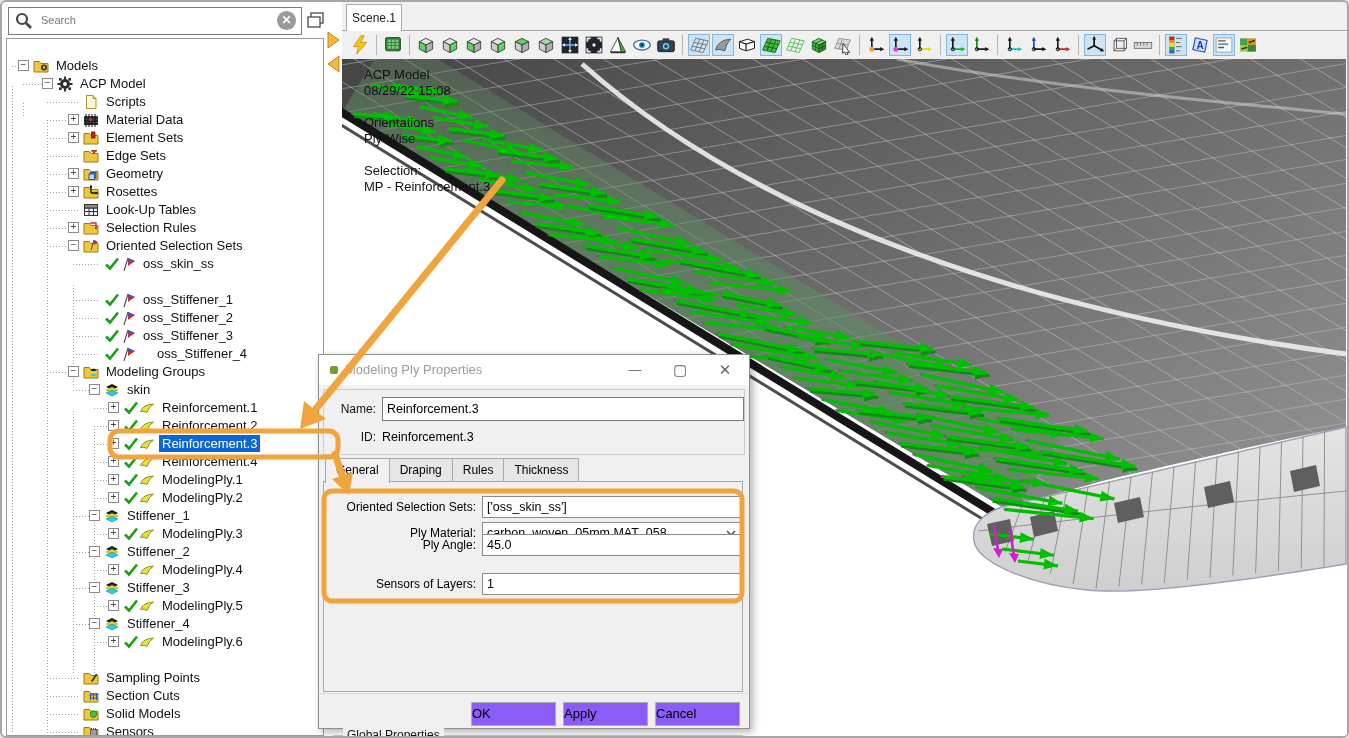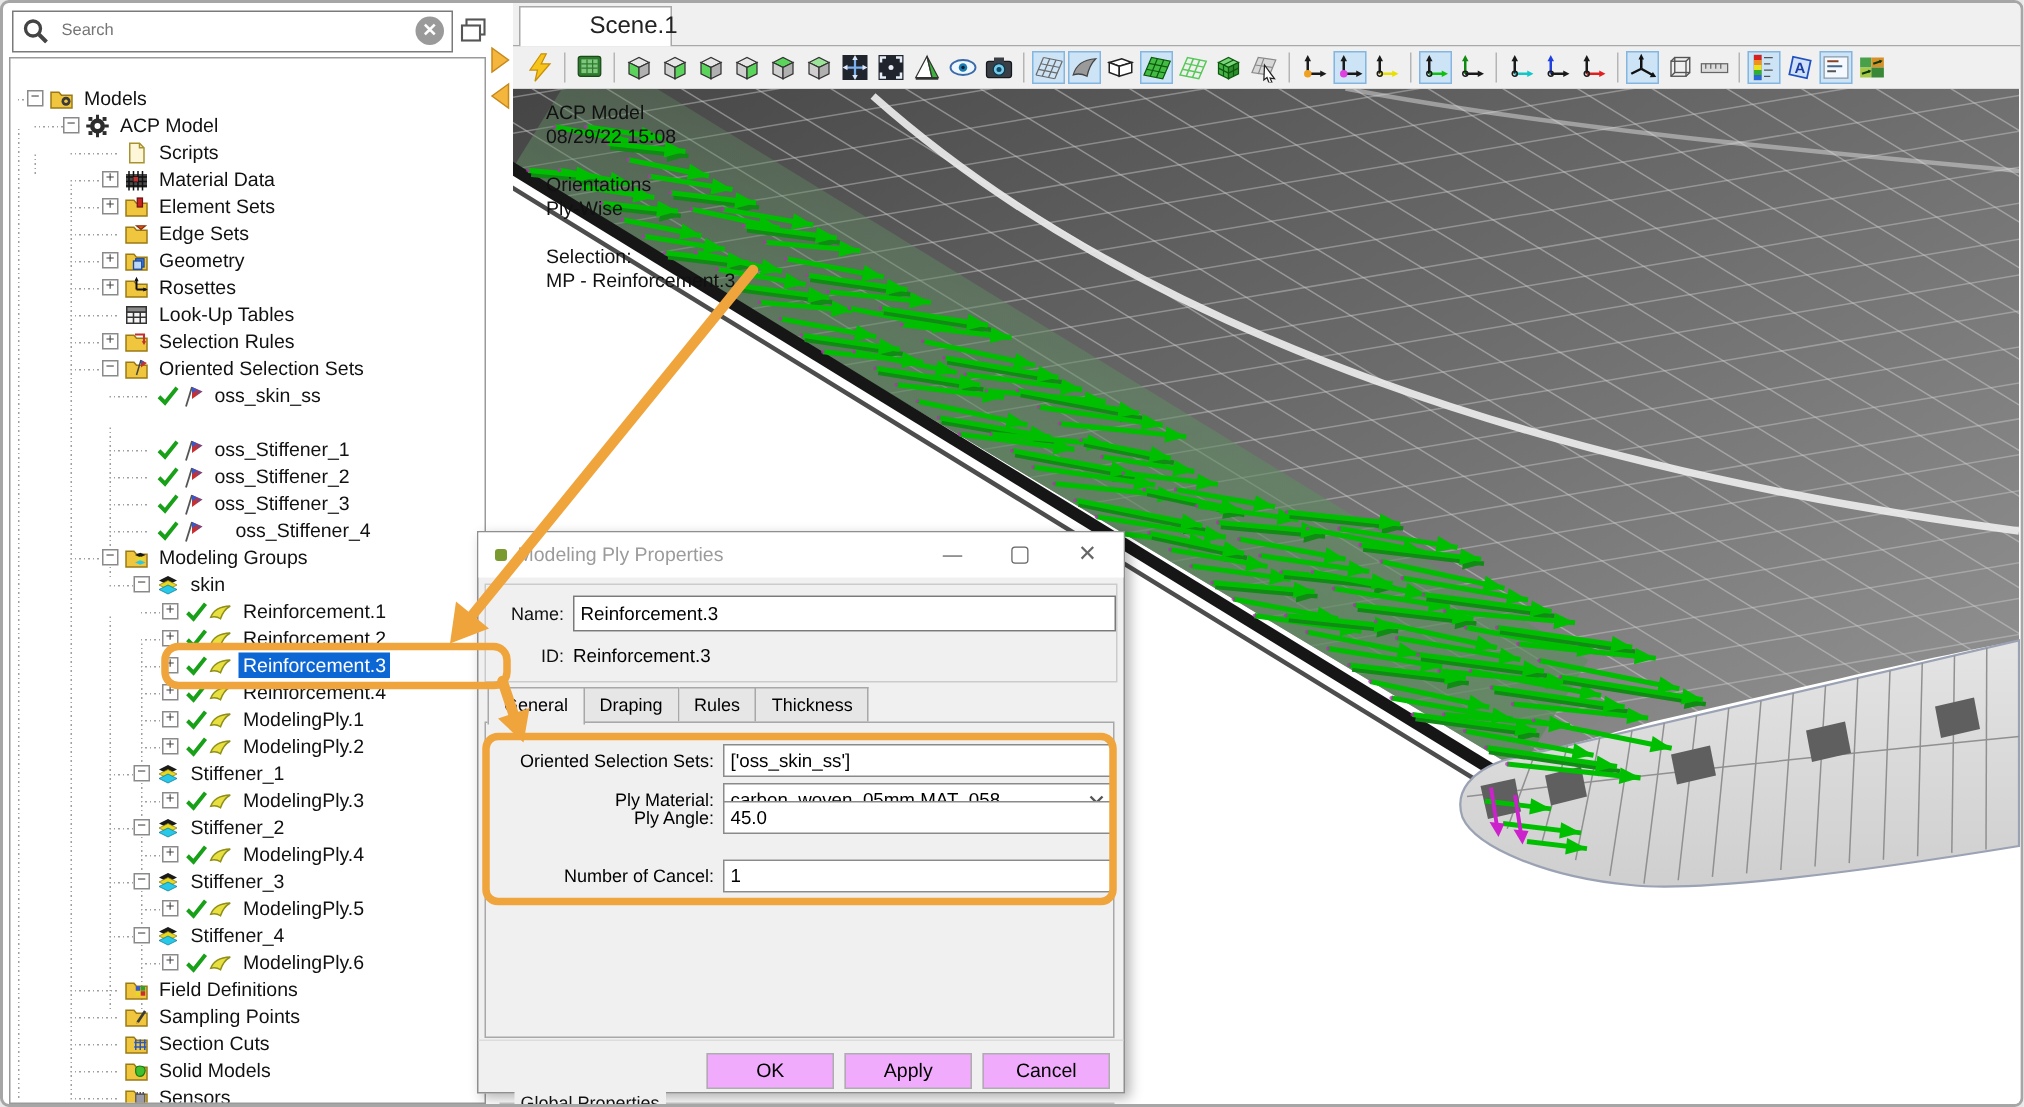--- a/index.html
+++ b/index.html
@@ -17,21 +17,21 @@
   .texp{position:absolute;width:11px;height:11px;top:3px;background:#fff;border:1px solid #8a8a8a;box-sizing:border-box;line-height:8px;text-align:center;font-size:10px;color:#444;cursor:pointer;}
   .tico{position:absolute;top:1px;width:16px;height:16px;}
   .tlab{position:absolute;top:0px;height:17px;line-height:17px;font-size:13px;color:#111;padding:0 3px;white-space:nowrap;cursor:default;}
   .tlab.sel{background:#0c66d4;color:#fff;}
   .tlab.root{background:#ffff00;color:#00008b;font-weight:bold;}
   
   .splitarrow{position:absolute;cursor:pointer;}
   
   #scene{position:absolute;left:340px;top:0;right:0;bottom:0;}
   #tabbar{position:absolute;left:0;top:0;right:0;height:28px;background:#f0f0f0;border-bottom:1px solid #a8a8a8;}
-  #scenetab{position:absolute;left:4px;top:2px;width:54px;height:26px;background:#fff;border:1px solid #a8a8a8;border-bottom:none;text-align:center;line-height:26px;font-size:16px;color:#222;padding-left:46px;}
+  #scenetab{position:absolute;left:4px;top:2px;width:54px;height:26px;background:#fff;border:1px solid #a8a8a8;border-bottom:none;text-align:center;line-height:26px;font-size:12px;color:#222;}
   #toolbar{position:absolute;left:0;top:29px;right:0;height:28px;background:#f0f0f0;border-bottom:1px solid #bdbdbd;display:flex;align-items:center;padding-left:6px;}
   .tbtn{width:22px;height:22px;margin:0 1px;display:flex;align-items:center;justify-content:center;border:1px solid transparent;box-sizing:border-box;cursor:pointer;}
   .tbtn.active{background:#cde4f7;border:1px solid #84b6e0;}
   .tsep{width:1px;height:20px;background:#b5b5b5;margin:0 4px;}
   #viewport{position:absolute;left:0;top:57px;right:0;bottom:0;background:#fff;overflow:hidden;}
   #overlaytext{position:absolute;left:22px;top:8px;font-size:13px;color:#111;line-height:16px;white-space:pre;pointer-events:none;}
   
   #dialog{position:absolute;left:316px;top:352px;width:430px;height:373px;background:#f0f0f0;border:1px solid #8f8f8f;box-shadow:3px 3px 8px rgba(0,0,0,.3);z-index:20;}
   #dlg-titlebar{position:absolute;left:0;top:0;right:0;height:30px;background:#ffffff;}
   #dlg-title{position:absolute;left:26px;top:7px;font-size:13px;color:#9b9b9b;}
@@ -48,21 +48,21 @@
   .dtab:first-child{border-left:1px solid #a8a8a8;}
   .dtab.active{background:#f0f0f0;height:24px;border-bottom:none;position:relative;z-index:2;}
   #dlg-page{position:absolute;left:4px;top:126px;width:420px;height:211px;border:1px solid #a8a8a8;box-sizing:border-box;background:#f0f0f0;}
   .frow{position:absolute;left:0;height:23px;width:100%;}
   .flab{position:absolute;left:8px;width:144px;text-align:right;font-size:12px;line-height:22px;white-space:nowrap;}
   .fval{position:absolute;left:158px;width:250px;height:20px;background:#fff;border:1px solid #8a8a8a;font-size:12.5px;line-height:20px;padding:0 4px;white-space:nowrap;overflow:hidden;}
   .fchev{position:absolute;right:4px;top:4px;width:12px;height:12px;}
   #dlg-group{position:absolute;left:9px;top:253px;width:410px;height:78px;border:1px solid #bdbdbd;box-sizing:border-box;}
   #dlg-group-title{position:absolute;left:9px;top:-8px;background:#f0f0f0;padding:0 4px;font-size:12px;}
   #dlg-btnbar{position:absolute;left:0;right:0;top:338px;height:35px;border-top:1px solid #dcdcdc;}
-  .dbtn{position:absolute;top:8px;width:85px;height:24px;background:#f0abfc;border:1px solid #adadad;font-size:13px;font-family:"Liberation Sans",sans-serif;text-align:center;line-height:22px;cursor:pointer;box-sizing:border-box;}
+  .dbtn{position:absolute;top:8px;width:85px;height:24px;background:#8b5cf6;border:1px solid #adadad;font-size:13px;font-family:"Liberation Sans",sans-serif;line-height:22px;cursor:pointer;box-sizing:border-box;}
   
   #annot{position:absolute;left:0;top:0;width:100%;height:100%;z-index:40;pointer-events:none;}
 </style>
 </head>
 <body>
 
 <div id="window">
 
   <div id="searchwrap">
     <svg width="17" height="17" viewBox="0 0 17 17">
@@ -445,31 +445,20 @@
       <div class="trow" style="top: 594px;">
         <div class="stub" style="left: 87px; top: 9px; width: 25px;"></div>
         <div class="texp" style="left: 101px;">+</div>
         <div class="tico" style="left: 116px;"><svg viewBox="0 0 16 16">
             <path d="M2,8.5 L6,12.5 L14,2.5" fill="none" stroke="#18a018" stroke-width="2.6"></path>
           </svg></div>
         <div class="tico" style="left: 132px;"><svg viewBox="0 0 16 16">
             <path d="M1.5,11.5 Q4,4.5 14.5,4 Q10,6.5 8,12.5 Q5,10.5 1.5,11.5 Z" fill="#e8e040" stroke="#8f8f18" stroke-width="1"></path>
           </svg></div>
         <div class="tlab" style="left: 152px;">ModelingPly.6</div>
-      </div>
-      <div class="trow" style="top: 612px;">
-        <div class="stub" style="left: 40px; top: 9px; width: 32px;"></div>
-        <div class="tico" style="left: 76px;"><svg viewBox="0 0 16 16">
-            <path d="M1,5 L1,14 L15,14 L15,5.5 L8,5.5 L6.3,3.5 L1,3.5 Z" fill="#f0c63e" stroke="#9a7a14" stroke-width="1"></path>
-            <rect x="7.5" y="5.5" width="3" height="3" fill="#3858c8"></rect>
-            <rect x="10.8" y="5.5" width="3" height="3" fill="#30a030"></rect>
-            <rect x="7.5" y="8.8" width="3" height="3" fill="#e8d820"></rect>
-            <rect x="10.8" y="8.8" width="3" height="3" fill="#c83030"></rect>
-          </svg></div>
-        <div class="tlab" style="left: 96px;">Field Definitions</div>
       </div>
       <div class="trow" style="top: 630px;">
         <div class="stub" style="left: 40px; top: 9px; width: 32px;"></div>
         <div class="tico" style="left: 76px;"><svg viewBox="0 0 16 16">
             <path d="M1,5 L1,14 L15,14 L15,5.5 L8,5.5 L6.3,3.5 L1,3.5 Z" fill="#f0c63e" stroke="#9a7a14" stroke-width="1"></path>
             <path d="M8,11 L13,3.5 L14.5,4.5 L9.5,12 Z" fill="#3a3a3a"></path>
             <path d="M8,11 L9.5,12 L7.6,12.8 Z" fill="#c8a040"></path>
           </svg></div>
         <div class="tlab" style="left: 96px;">Sampling Points</div>
       </div>
@@ -1416,21 +1405,21 @@
             <div class="flab">Ply Material:</div>
             <div class="fval">carbon_woven_05mm MAT_058<svg class="fchev" viewBox="0 0 12 12">
                 <polyline points="2,4 6,8 10,4" fill="none" stroke="#555" stroke-width="1.6"></polyline>
               </svg></div>
           </div>
           <div class="frow" style="top: 52px;">
             <div class="flab">Ply Angle:</div>
             <div class="fval">45.0</div>
           </div>
           <div class="frow" style="top: 90.5px;">
-            <div class="flab">Number of Cancel:</div>
+            <div class="flab">Sensors of Layers:</div>
             <div class="fval">1</div>
           </div>
         </div>
       <div id="dlg-group">
         <div id="dlg-group-title" class="dlabel">Global Properties</div>
 
       </div>
     </div>
     <div id="dlg-btnbar">
         <div class="dbtn" style="left: 152px;">OK</div>

